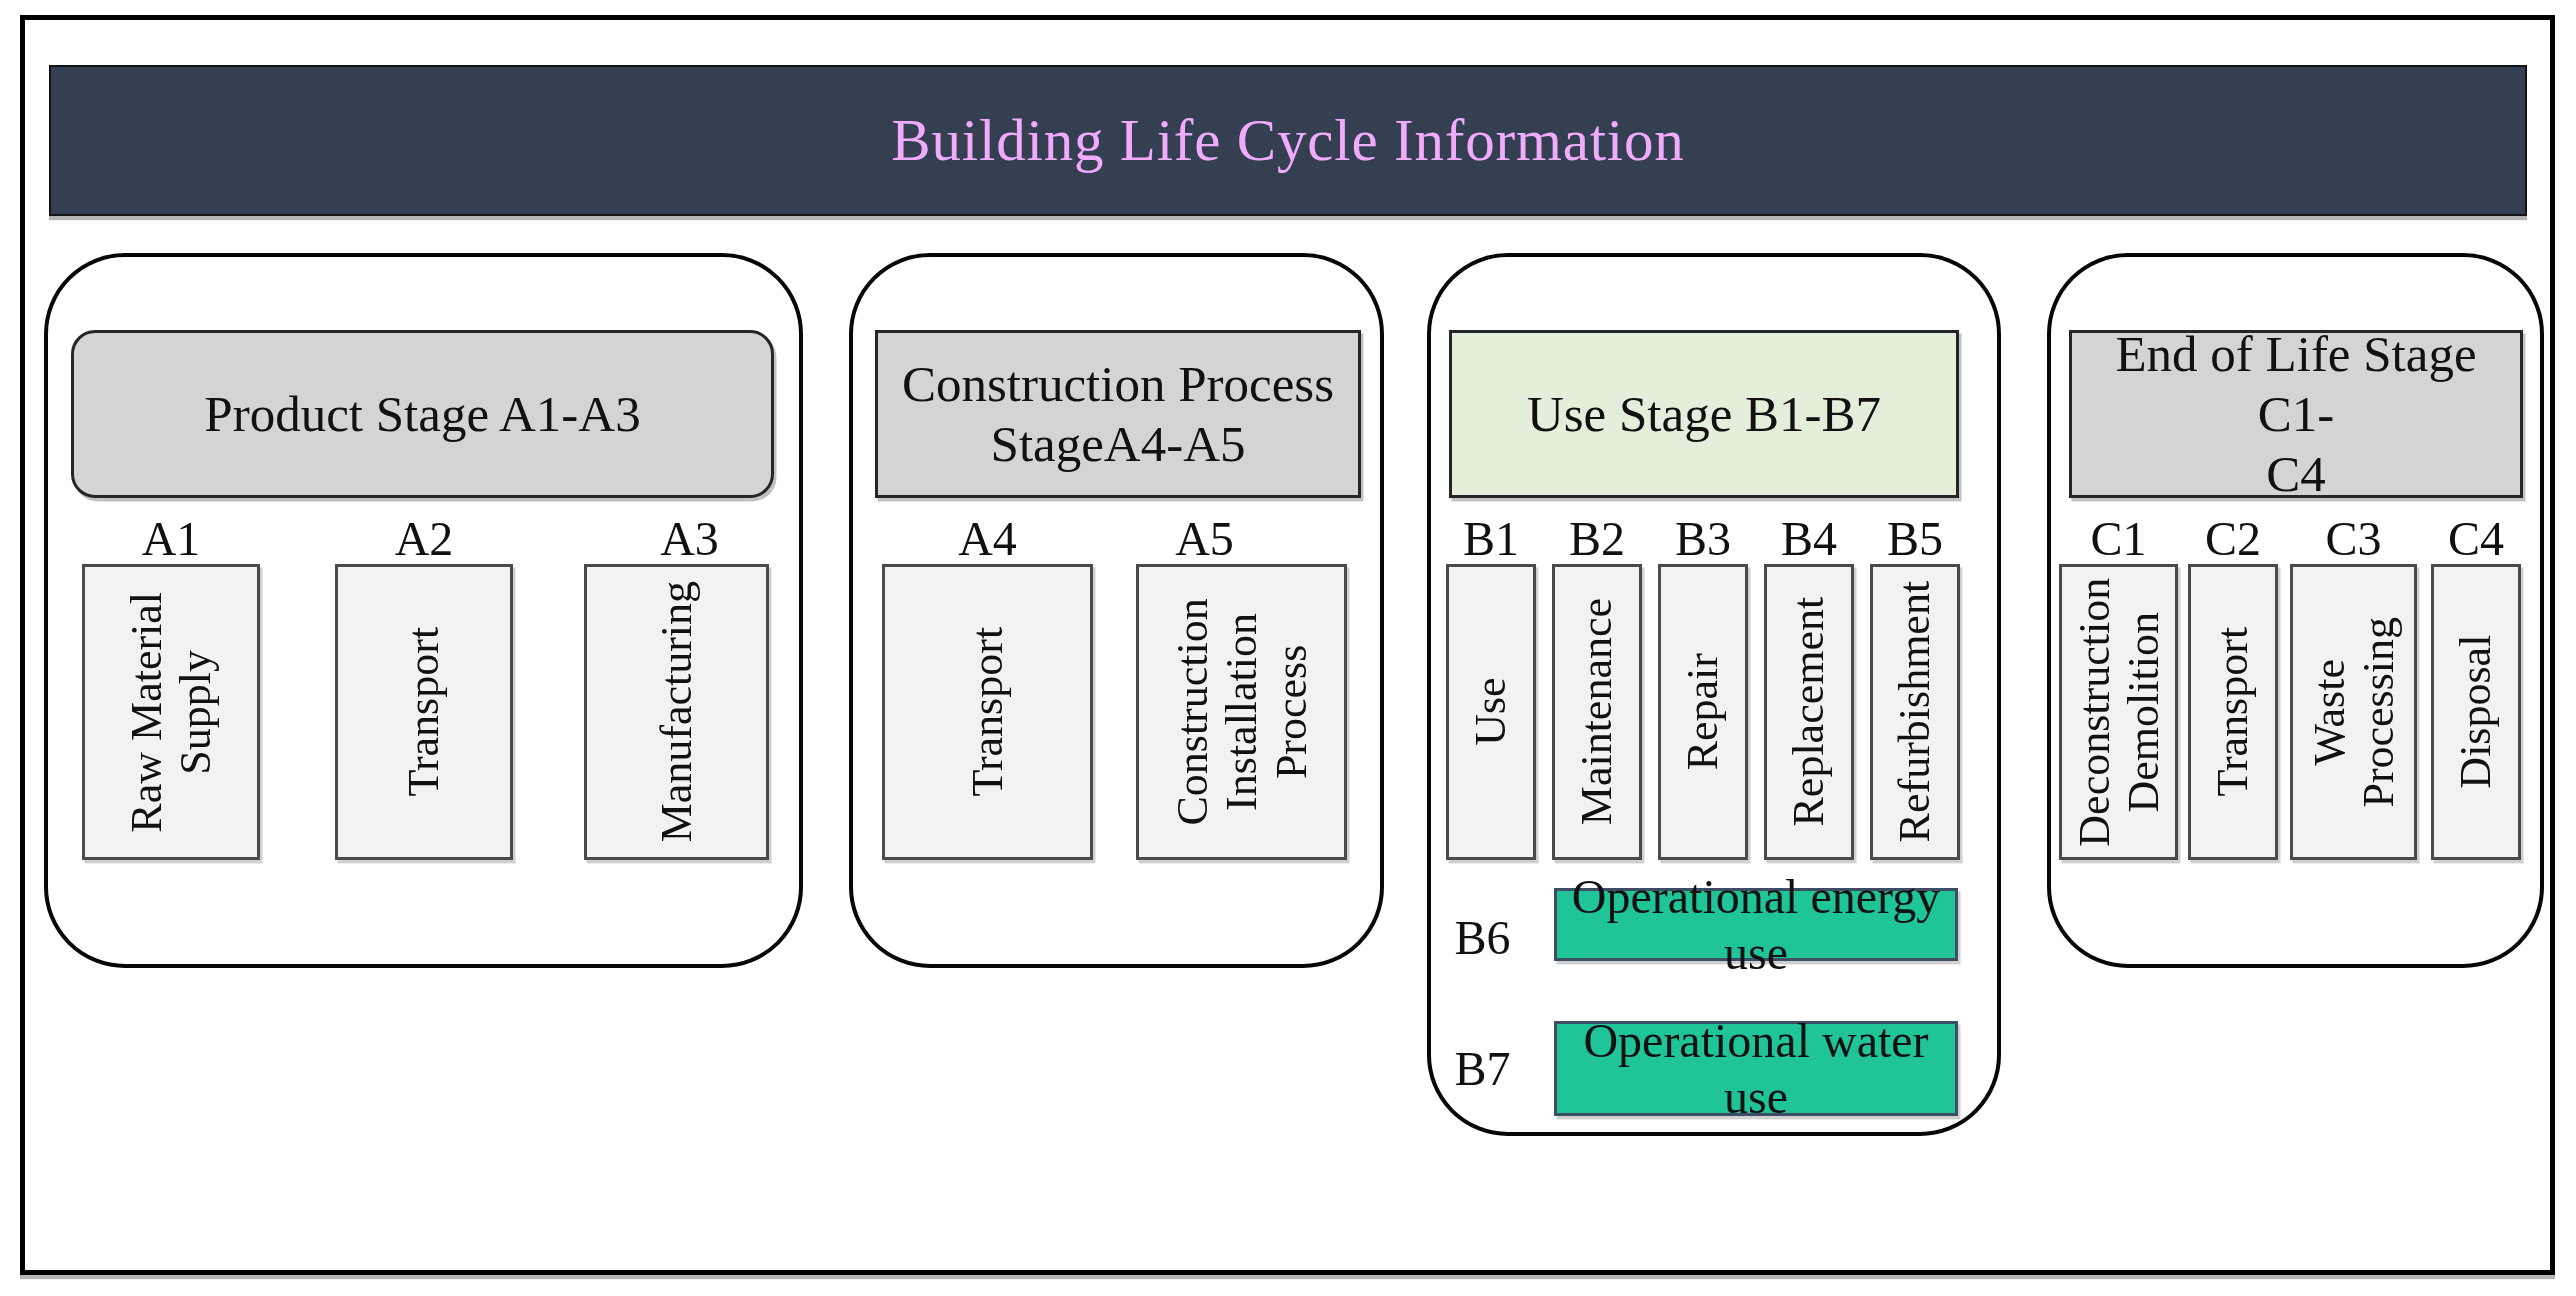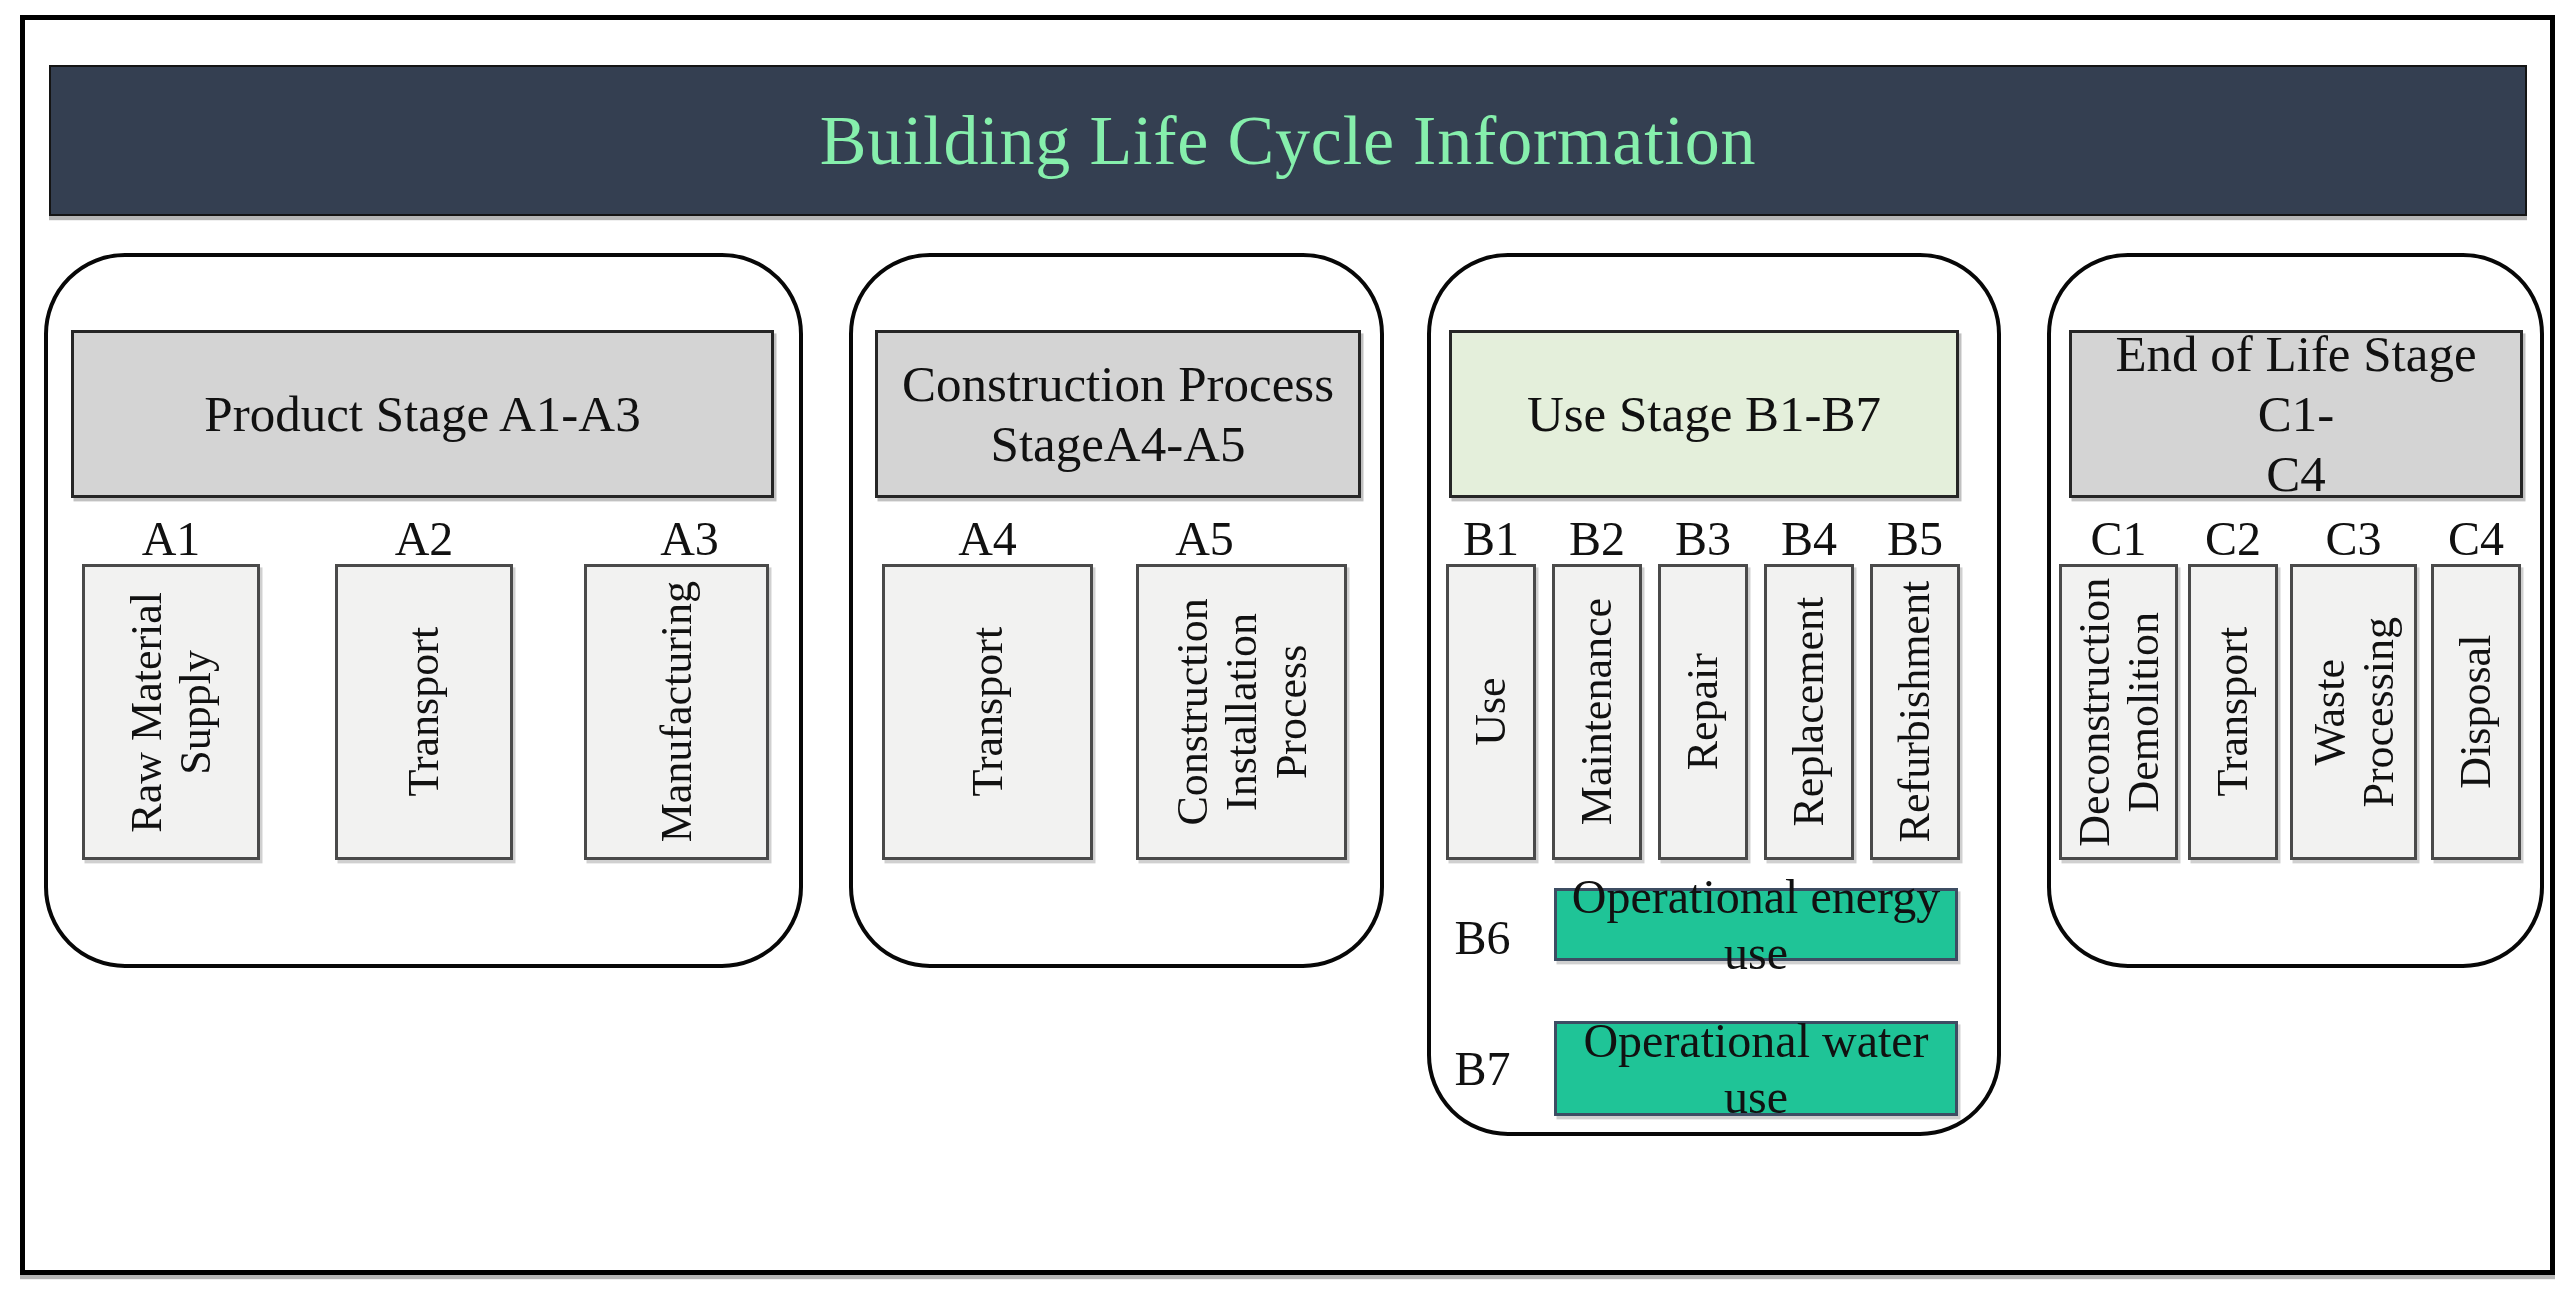--- a/index.html
+++ b/index.html
@@ -24,22 +24,22 @@
     background: #ffffff;
     box-shadow: 0 4.2px 0 rgba(90,90,90,0.45);
   }
   .title-bar {
     position: absolute;
     left: 49px; top: 65px;
     width: 2478px; height: 151px;
     background: var(--title-bg, #343f51);
     border: 2.5px solid #141414;
     display: flex; align-items: center; justify-content: center;
-    color: #86efac;
-    font-size: 70px;
+    color: #f0abfc;
+    font-size: 59px;
     letter-spacing: 0.8px;
     box-shadow: 0 4.2px 0 rgba(90,90,90,0.45);
   }
   .group {
     position: absolute;
     top: 253px;
     height: 715px;
     background: #ffffff;
     border: 4.2px solid #070707;
     border-radius: 81px;
@@ -107,21 +107,21 @@
 
 <div id="canvas">
 
   <div class="outer-frame"></div>
 
   <div class="title-bar">
     <span>Building Life Cycle Information</span>
   </div>
 
   <div class="group" style="left:44px; width:759px;"></div>
-  <div class="hdr gray" style="left:71px; width:703px;">Product Stage A1-A3</div>
+  <div class="hdr gray" style="left:71px; width:703px;border-radius:24px;">Product Stage A1-A3</div>
   <div class="code" style="left:82px; width:178px;">A1</div>
   <div class="code" style="left:335px; width:178px;">A2</div>
   <div class="code" style="left:597px; width:185px;">A3</div>
   <div class="vbox" style="left:82px; width:178px;">
     <div class="vtext">Raw Material
 Supply</div>
   </div>
   <div class="vbox" style="left:335px; width:178px;">
     <div class="vtext">Transport</div>
   </div>

